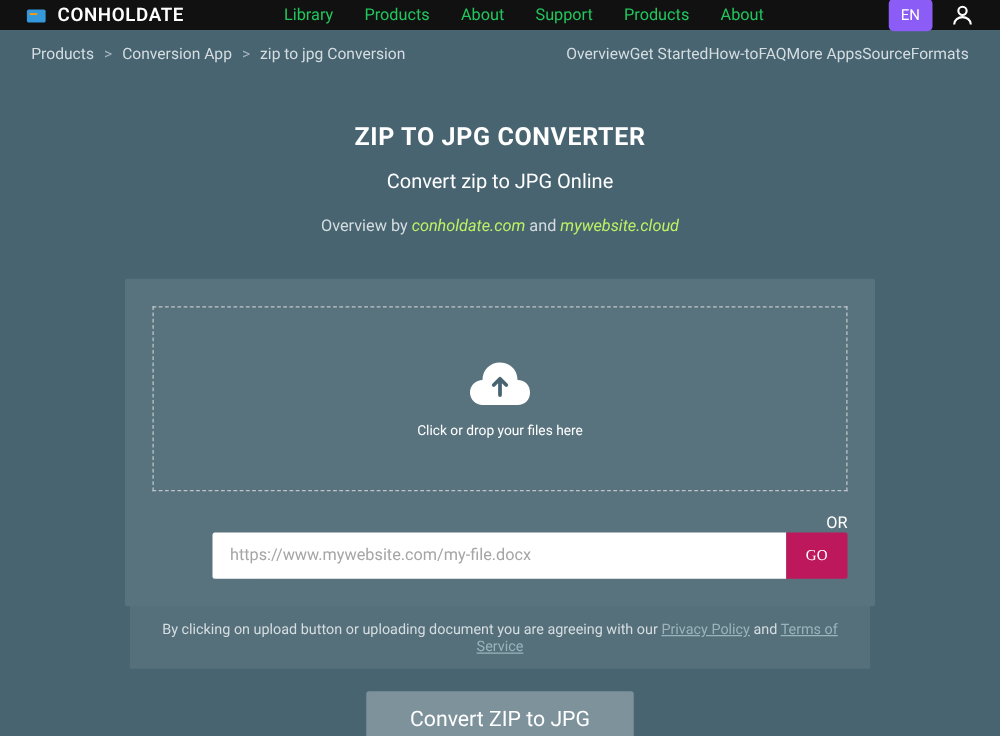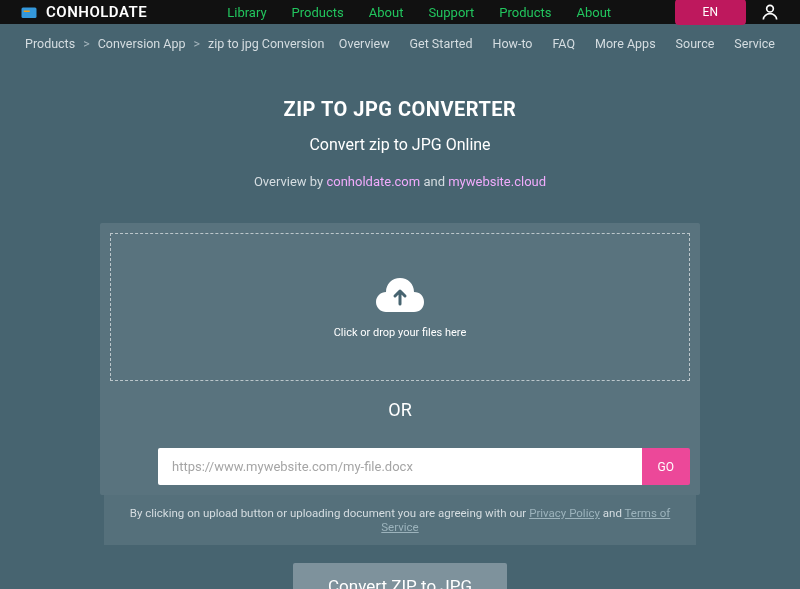--- a/index.html
+++ b/index.html
@@ -4,45 +4,45 @@
   <style>
     * { margin: 0; padding: 0; box-sizing: border-box; font-family: -apple-system, BlinkMacSystemFont, "Segoe UI", Roboto, Arial, sans-serif; }
     body { width: 800px; height: 589px; background: #476470; overflow: hidden; }
     
     .topbar { height: 24px; background: #111; display: flex; align-items: center; padding: 0 20px; }
     .logo { display: flex; align-items: center; gap: 8px; }
     .logo-icon { width: 18px; height: 18px; }
     .logo-text { color: #fff; font-weight: 600; font-size: 15px; letter-spacing: 0.5px; }
     .topnav { display: flex; gap: 25px; margin-left: 80px; flex: 1; }
     .topnav a { color: #22c55e; text-decoration: none; font-size: 13px; }
-    .lang-btn { background: #be185d; color: #fff; padding: 6px 28px; font-size: 12px; border-radius: 4px; cursor: pointer; border: none; }
+    .lang-btn { background: #8b5cf6; color: #fff; padding: 6px 10px; font-size: 12px; border-radius: 4px; cursor: pointer; border: none; }
     .user-icon { width: 20px; height: 20px; margin-left: 14px; color: #fff; cursor: pointer; }
     
     .subbar { height: 38px; display: flex; align-items: center; padding: 0 25px; color: #d5dde1; font-size: 12.5px; }
     .breadcrumb { display: flex; gap: 8px; align-items: center; }
     .breadcrumb a { color: #d5dde1; text-decoration: none; cursor: pointer; }
     .breadcrumb .sep { color: #a5b5bd; }
-    .subnav { margin-left: auto; display: flex; gap: 20px; }
+    .subnav { margin-left: auto; display: flex; }
     .subnav a { color: #d5dde1; text-decoration: none; font-size: 12.5px; cursor: pointer; }
     
     .hero { text-align: center; color: #fff; padding: 35px 0 20px; }
     .hero h1 { font-size: 20px; font-weight: 700; letter-spacing: 0.5px; margin-bottom: 14px; }
     .hero h2 { font-size: 16px; font-weight: 400; margin-bottom: 20px; }
     .powered { font-size: 13px; color: #d5dde1; }
-    .powered a { color: #f0abfc; text-decoration: none; cursor: pointer; }
+    .powered a { color: #bef264; text-decoration: none; cursor: pointer; font-style: italic; }
     
-    .panel { background: rgba(255,255,255,0.10); margin: 14px 100px 0; padding: 10px; border-radius: 2px; }
+    .panel { background: rgba(255,255,255,0.10); margin: 14px 100px 0; padding: 22px; border-radius: 2px; }
     .dropzone { border: 1px dashed rgba(255,255,255,0.6); height: 148px; display: flex; flex-direction: column; align-items: center; justify-content: center; cursor: pointer; }
     .cloud-icon { width: 48px; height: 40px; color: #fff; margin-bottom: 10px; }
     .dropzone-text { color: #fff; font-size: 11px; }
-    .or-text { text-align: center; color: #fff; font-size: 18px; margin: 18px 0 28px; }
+    .or-text { text-align: right; color: #fff; font-size: 13px; margin: 18px 0 0; }
     .url-row { display: flex; margin-left: 48px; }
     .url-input { flex: 1; padding: 11px 14px; border: none; font-size: 13px; color: #333; background: #fff; border-radius: 2px 0 0 2px; outline: none; }
     .url-input::placeholder { color: #a5a5a5; }
-    .go-btn { background: #ec4899; color: #fff; border: none; padding: 0 16px; font-size: 12px; cursor: pointer; border-radius: 0 2px 2px 0; }
+    .go-btn { background: #be185d; color: #fff; border: none; padding: 0 16px; font-size: 12px; cursor: pointer; border-radius: 0 2px 2px 0; font-family: Liberation Serif, serif; }
     
     .disclaimer { background: rgba(255,255,255,0.08); margin: 0 104px; padding: 11px; text-align: center; color: #d5dde1; font-size: 11.5px; }
     .disclaimer a { color: #9cb3bc; text-decoration: underline; cursor: pointer; }
     
     .convert-btn { display: block; margin: 18px auto 0; background: #7e929c; color: #fff; border: none; padding: 13px 35px; font-size: 17px; font-weight: 400; border-radius: 2px; cursor: pointer; }
   </style>
 </head>
 <body>
 
 <div class="topbar">
@@ -76,21 +76,21 @@
     <span class="sep">&gt;</span>
     <a>zip to jpg Conversion</a>
   </div>
   <nav class="subnav">
     <a>Overview</a>
     <a>Get Started</a>
     <a>How-to</a>
     <a>FAQ</a>
     <a>More Apps</a>
     <a>Source</a>
-    <a>Service</a>
+    <a>Formats</a>
   </nav>
 </div>
 
 <div class="hero">
   <h1>ZIP TO JPG CONVERTER</h1>
   <h2>Convert zip to JPG Online</h2>
   <div class="powered">
     <span>Overview by </span><a>conholdate.com</a><span> and </span><a>mywebsite.cloud</a>
   </div>
 </div>

